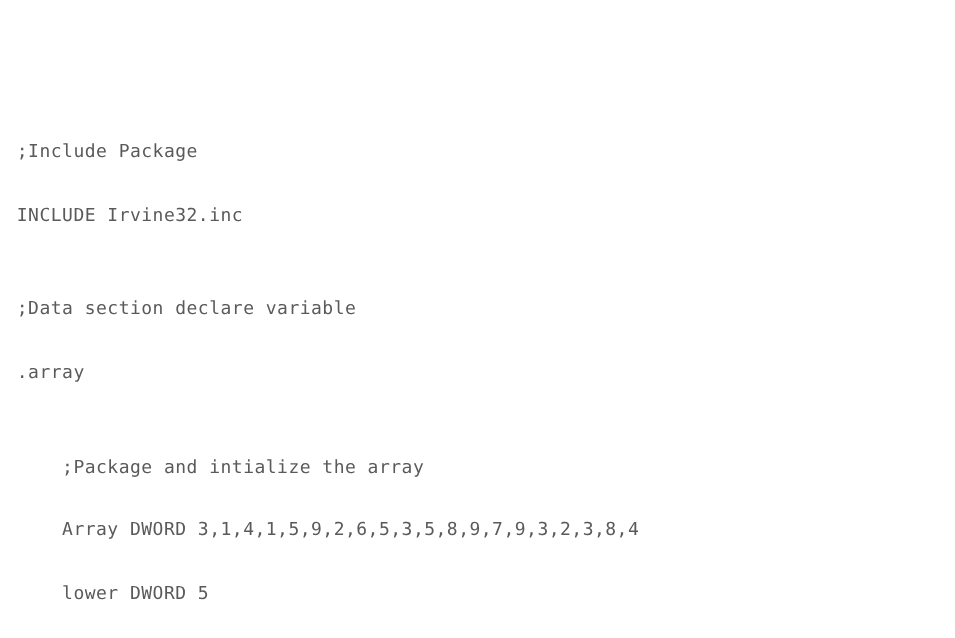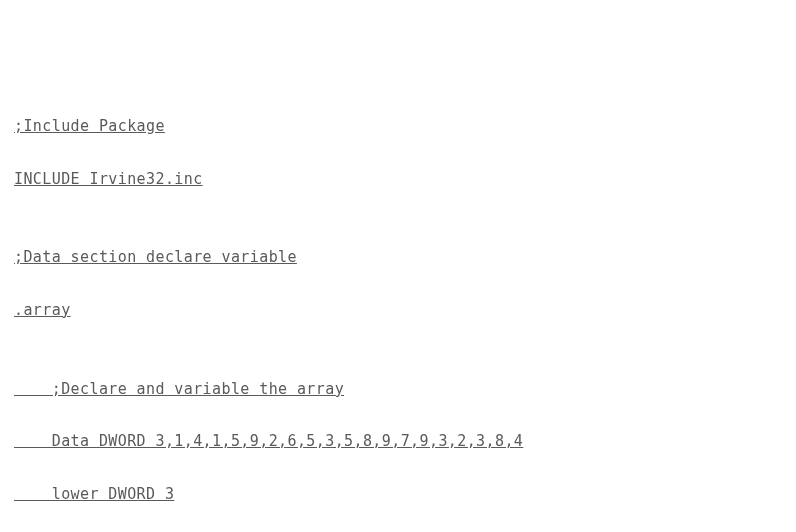--- a/index.html
+++ b/index.html
@@ -8,37 +8,36 @@
       font-family: Consolas, Monaco, monospace;
       font-size: 15px;
       line-height: 1.75;
       color: #5a5a5a;
       background: #ffffff;
       white-space: pre;
       letter-spacing: 0.4px;
     }
     .line {
       display: block;
-      text-decoration: underline;
     }
   </style>
 </head>
 <body>
 
 
 
 <span class="line">;Include Package</span>
 <span class="line">INCLUDE Irvine32.inc</span>
 <span class="line"></span>
 <span class="line">;Data section declare variable</span>
 <span class="line">.array</span>
 <span class="line"></span>
-<span class="line">    ;Declare and variable the array</span>
-<span class="line">    Data DWORD 3,1,4,1,5,9,2,6,5,3,5,8,9,7,9,3,2,3,8,4</span>
-<span class="line">    lower DWORD 3</span>
+<span class="line">    ;Package and intialize the array</span>
+<span class="line">    Array DWORD 3,1,4,1,5,9,2,6,5,3,5,8,9,7,9,3,2,3,8,4</span>
+<span class="line">    lower DWORD 5</span>
 
 <span class="line"></span>
 
 <span class="line"></span>
 
 
 <span class="line"></span>
 
 
 

